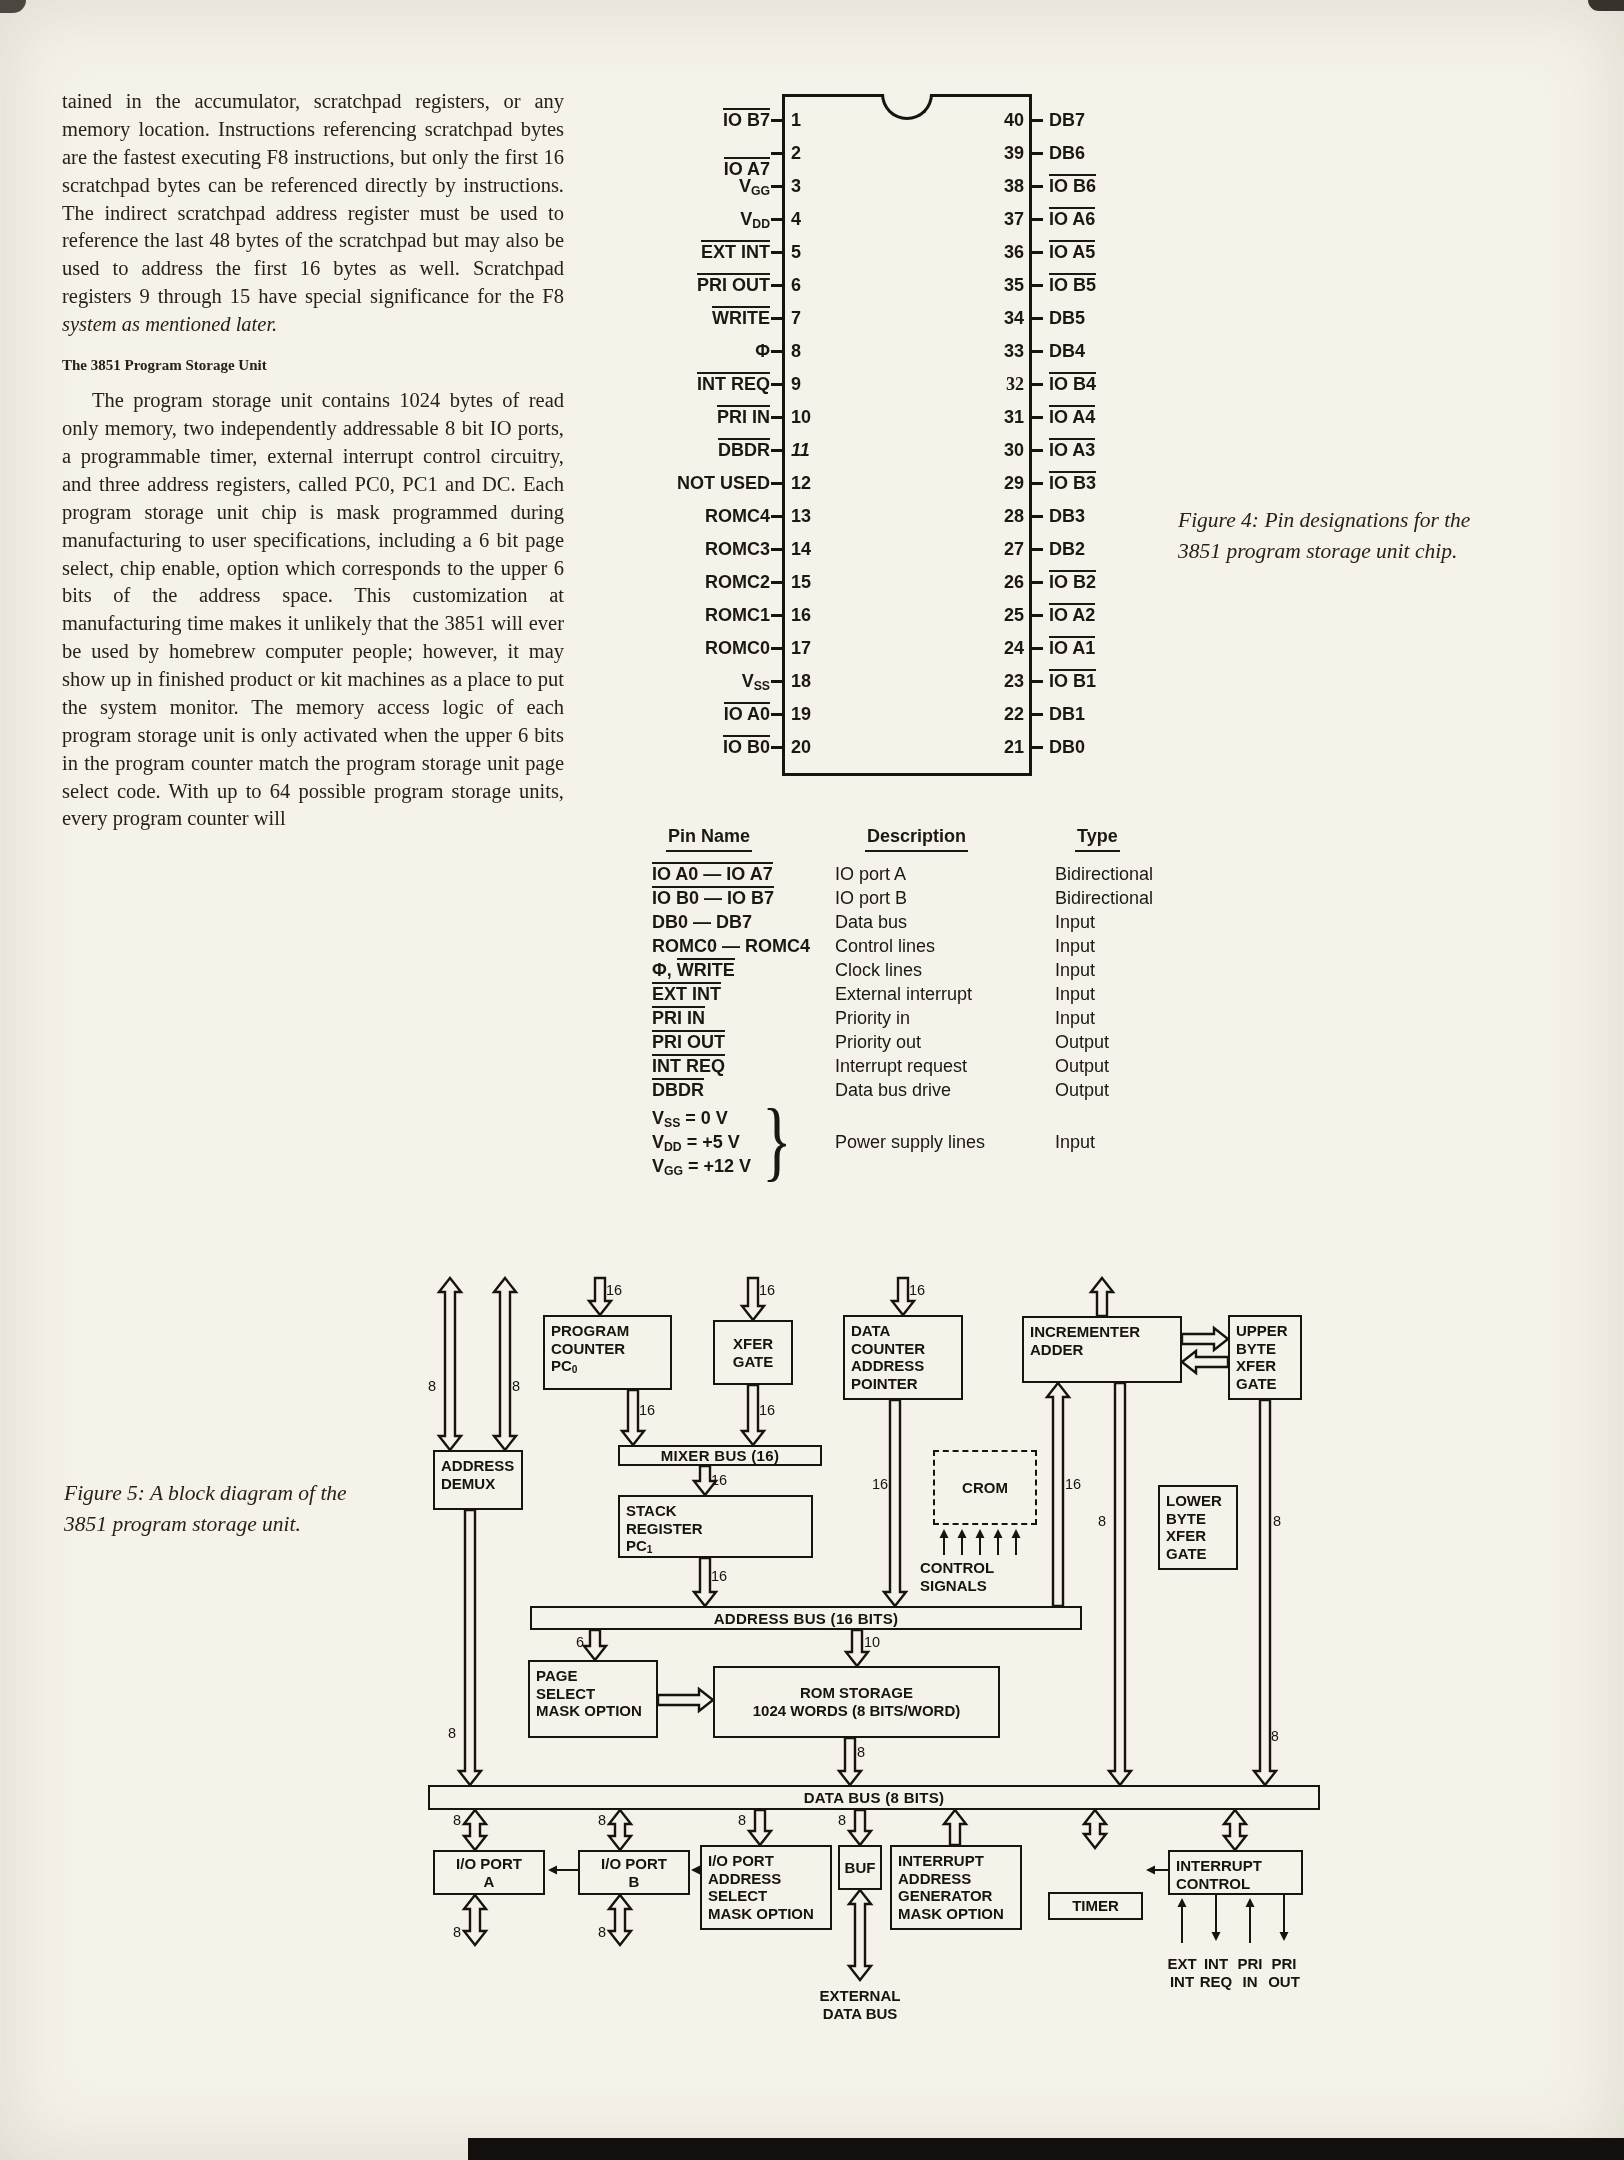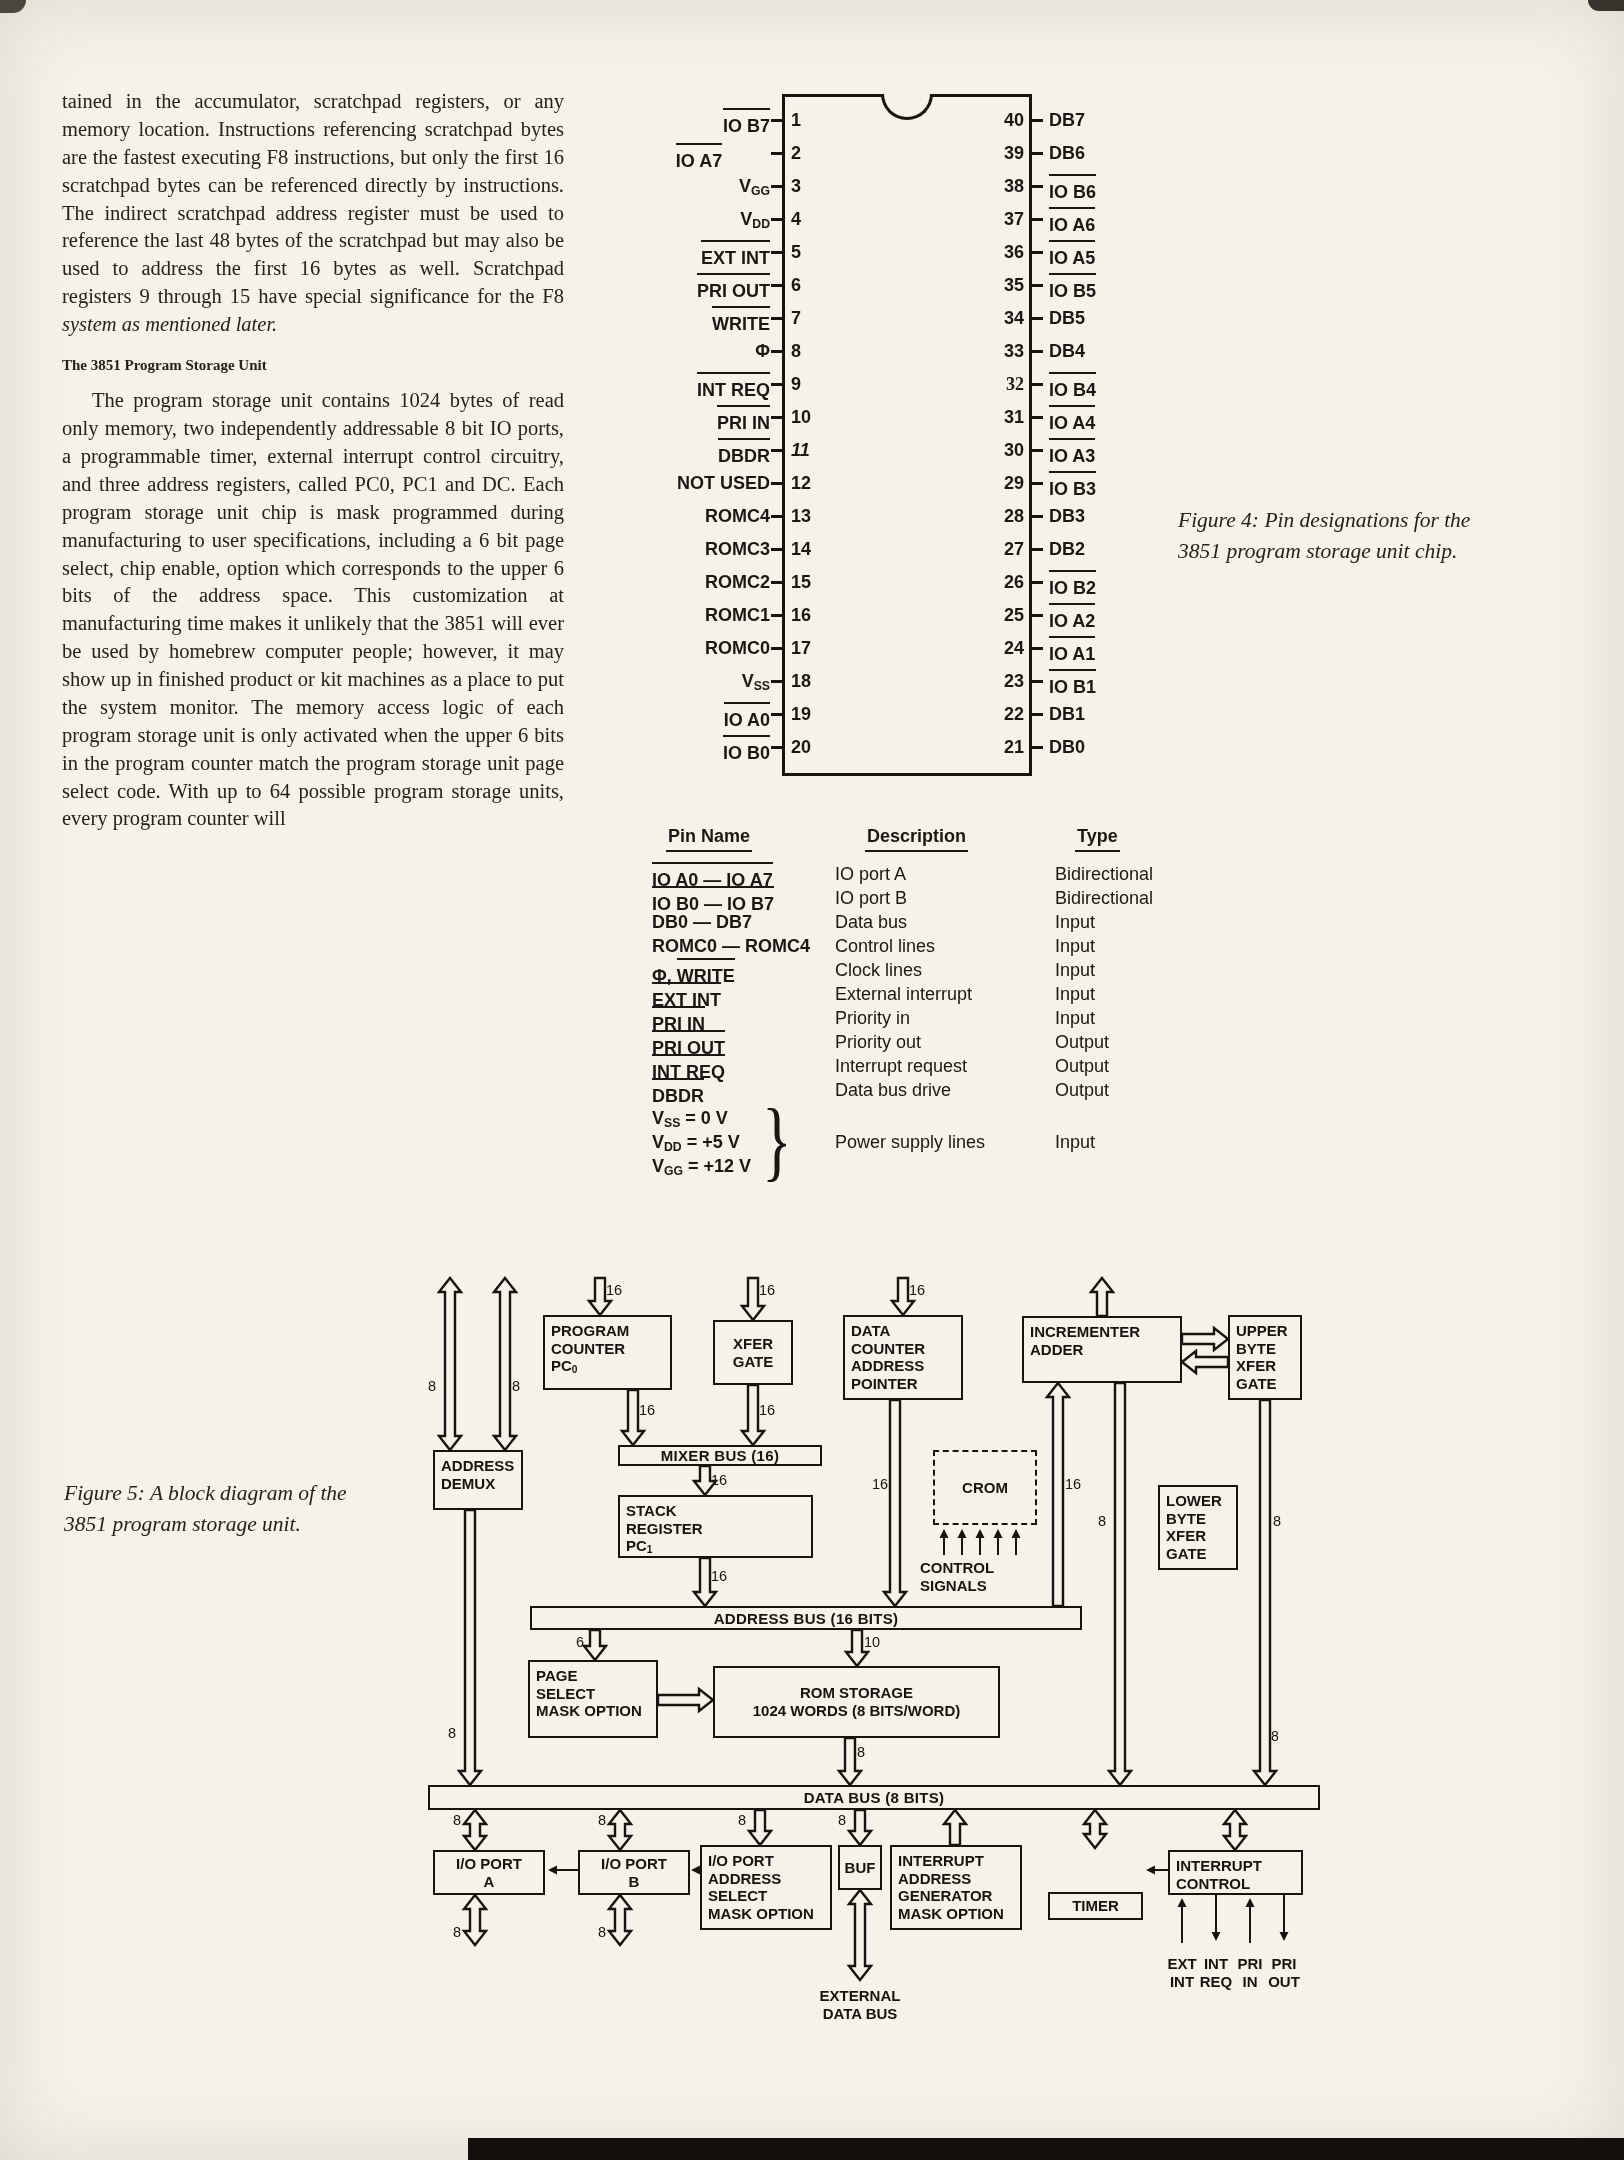--- a/index.html
+++ b/index.html
@@ -17,21 +17,21 @@
   .indent{text-indent:30px}
   
   .fig4{position:absolute;left:628px;top:82px;width:580px;height:712px}
   .chip{position:absolute;left:154px;top:12px;width:250px;height:682px;border:3px solid #17130f}
   .notch{position:absolute;left:50%;margin-left:-26px;top:-3px;width:52px;height:26px;
          background:#f5f2e9;border:3px solid #17130f;border-top:none;border-radius:0 0 26px 26px}
   .pins{position:absolute;left:0;top:0;width:100%;height:100%}
   .plab{position:absolute;font-weight:bold;font-size:18px;line-height:24px;height:24px;white-space:nowrap}
   .pnum{position:absolute;font-weight:bold;font-size:18px;line-height:24px;height:24px}
   .tick{position:absolute;height:2.5px;background:#17130f}
-  .ovl{display:inline-block;border-top:2px solid currentColor;padding-top:7px;line-height:1.05}
+  .ovl{display:inline-block;border-top:2px solid currentColor;padding-top:1px;line-height:1.05}
   sub{font-size:.68em;vertical-align:-.24em}
   
   .caption{position:absolute;font-family:"Liberation Serif",serif;font-style:italic;
            font-size:21.5px;line-height:1.42;color:#272118}
   .fig4cap{left:1178px;top:505px;width:312px}
   .fig5cap{left:64px;top:1478px;width:300px}
   
   .ptable{position:absolute;left:652px;top:826px;width:560px;color:#1b1713}
   .thead{display:grid;grid-template-columns:183px 220px 1fr;height:36px}
   .th{display:inline-block;font-weight:bold;font-size:18px;border-bottom:2px solid #1b1713;
@@ -78,21 +78,21 @@
   </div>
 
   <div class="fig4">
     <div class="chip">
       <div class="notch"></div>
     </div>
     <div class="pins">
         <div class="plab pl" style="left: 0px; top: 26px; width: 142px; text-align: right;"><span class="ovl">IO B7</span></div>
         <div class="tick" style="left: 143px; top: 37px; width: 11px;"></div>
         <div class="pnum" style="left: 163px; top: 26px; width: 40px;">1</div>
-        <div class="plab pl" style="left: 0px; top: 61px; width: 142px; text-align: center;"><span class="ovl">IO A7</span></div>
+        <div class="plab pl" style="left: 0px; top: 75px; width: 142px; text-align: right;"><span class="ovl">IO A7</span></div>
         <div class="tick" style="left: 143px; top: 70px; width: 11px;"></div>
         <div class="pnum" style="left: 163px; top: 59px; width: 40px;">2</div>
         <div class="plab pl" style="left: 0px; top: 92px; width: 142px; text-align: right;">V<sub>GG</sub></div>
         <div class="tick" style="left: 143px; top: 103px; width: 11px;"></div>
         <div class="pnum" style="left: 163px; top: 92px; width: 40px;">3</div>
         <div class="plab pl" style="left: 0px; top: 125px; width: 142px; text-align: right;">V<sub>DD</sub></div>
         <div class="tick" style="left: 143px; top: 136px; width: 11px;"></div>
         <div class="pnum" style="left: 163px; top: 125px; width: 40px;">4</div>
         <div class="plab pl" style="left: 0px; top: 158px; width: 142px; text-align: right;"><span class="ovl">EXT INT</span></div>
         <div class="tick" style="left: 143px; top: 169px; width: 11px;"></div>

